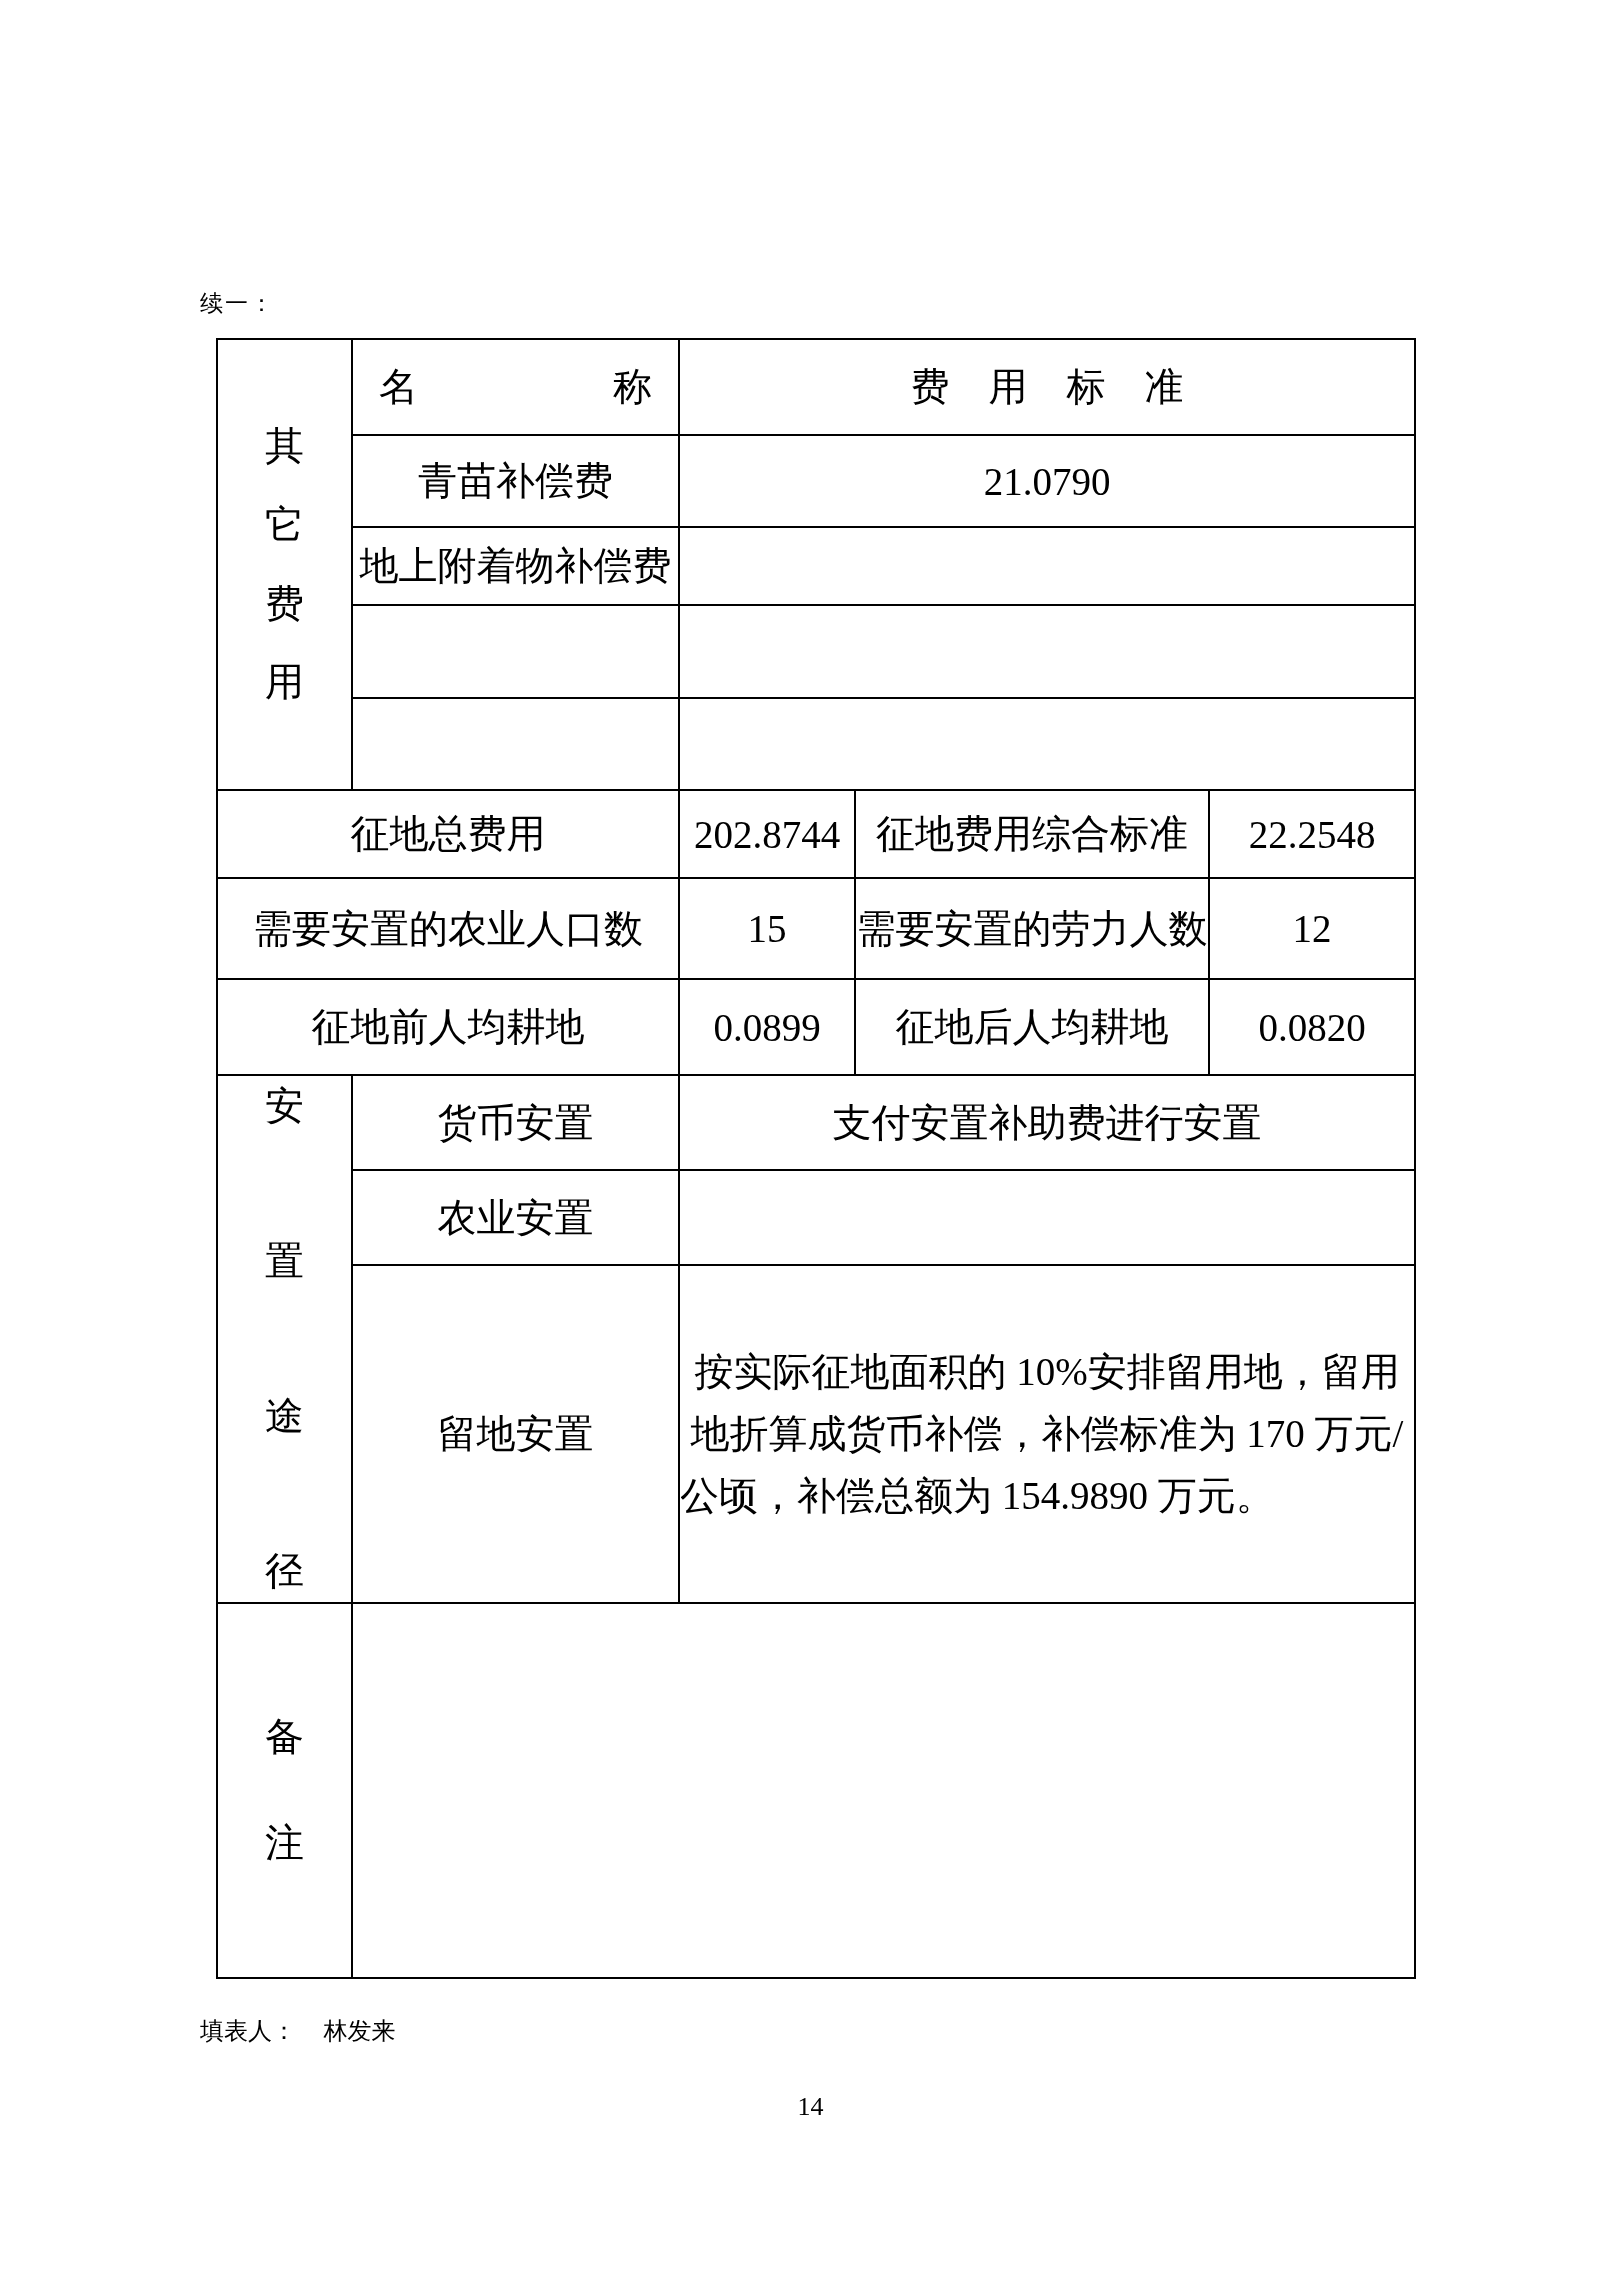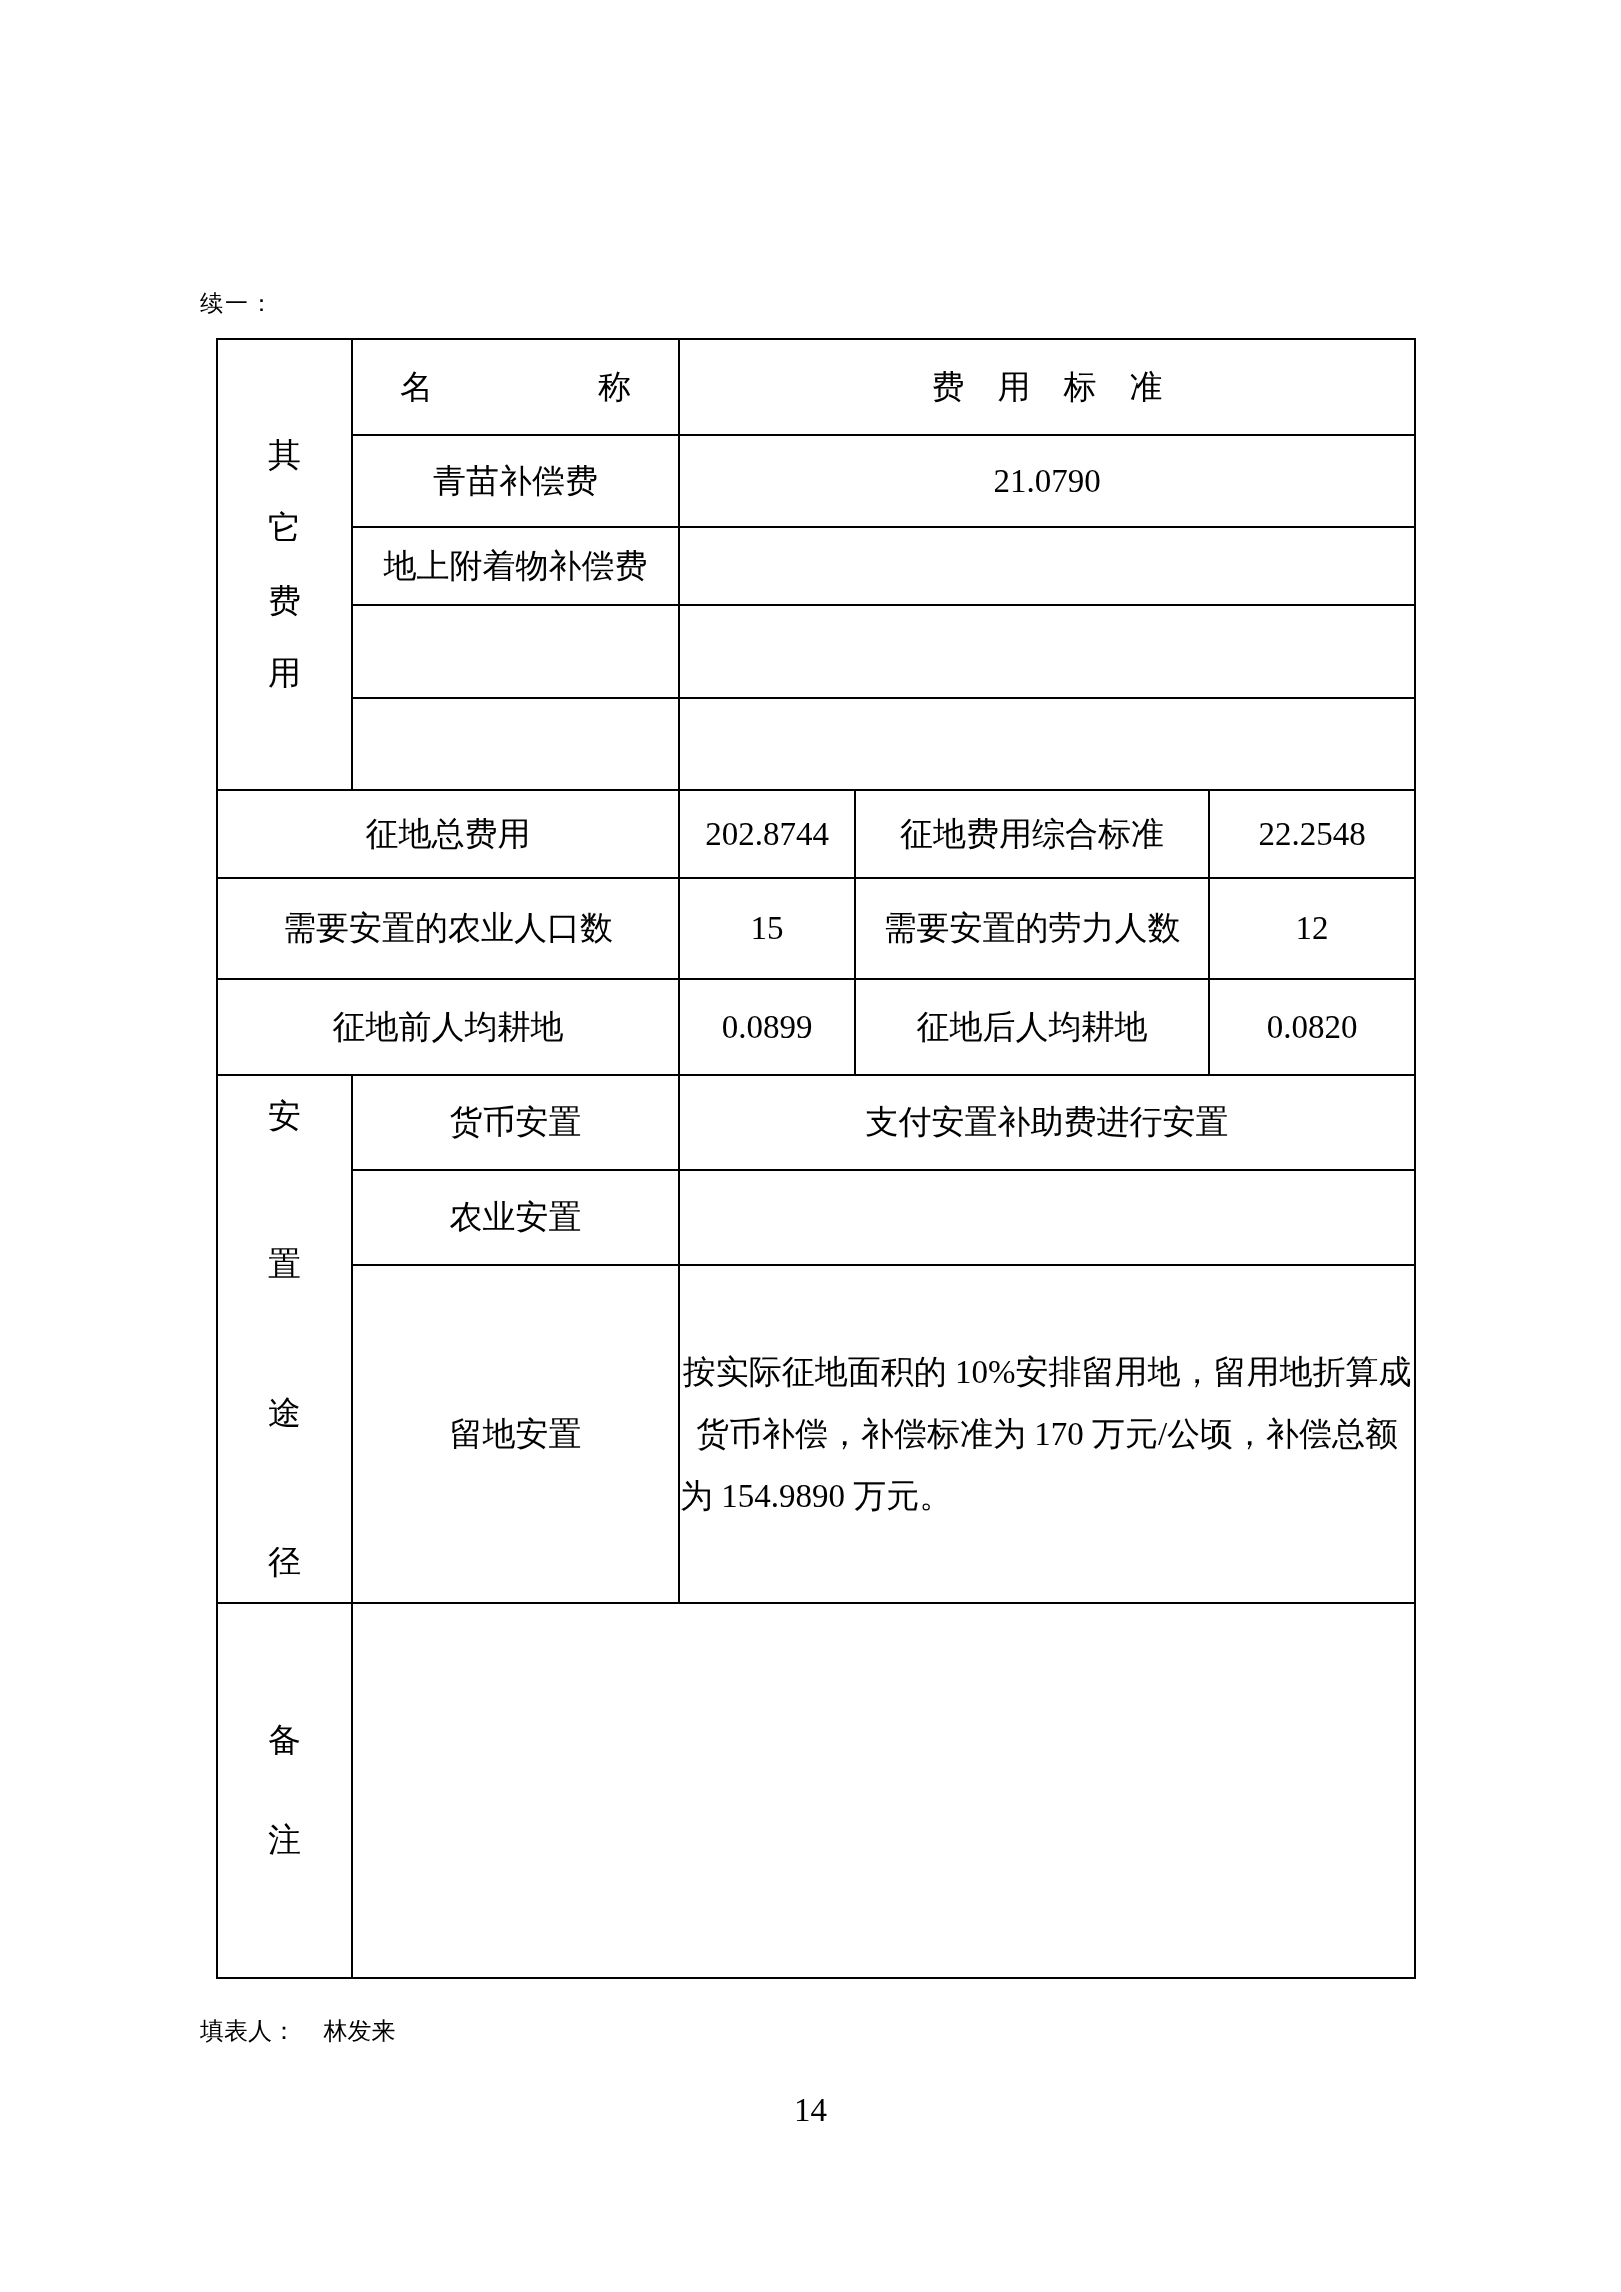--- a/index.html
+++ b/index.html
@@ -28,21 +28,21 @@
     top: 338px;
     width: 1199px;
     border-collapse: collapse;
     table-layout: fixed;
     border: 2.9px solid #000;
   }
   table.main td {
     border: 2px solid #000;
     text-align: center;
     vertical-align: middle;
-    font-size: 33px;
+    font-size: 39px;
     padding: 0;
     overflow: hidden;
   }
   
   .r1  { height: 96px; }
   .r2  { height: 92px; }
   .r3  { height: 78px; }
   .r4  { height: 93px; }
   .r5  { height: 92px; }
   .r6  { height: 88px; }
@@ -72,21 +72,21 @@
     white-space: nowrap;
     text-align: right;
   }
   .preparer .name { margin-left: 27.4px; }
   .page-num {
     position: absolute;
     left: 0;
     top: 2092px;
     width: 100%;
     text-align: center;
-    font-size: 33px;
+    font-size: 26px;
   }
 </style>
 </head>
 <body>
 
 <div class="cont-label">续一：</div>
 
 <table class="main">
   <colgroup>
     <col style="width:135px">

